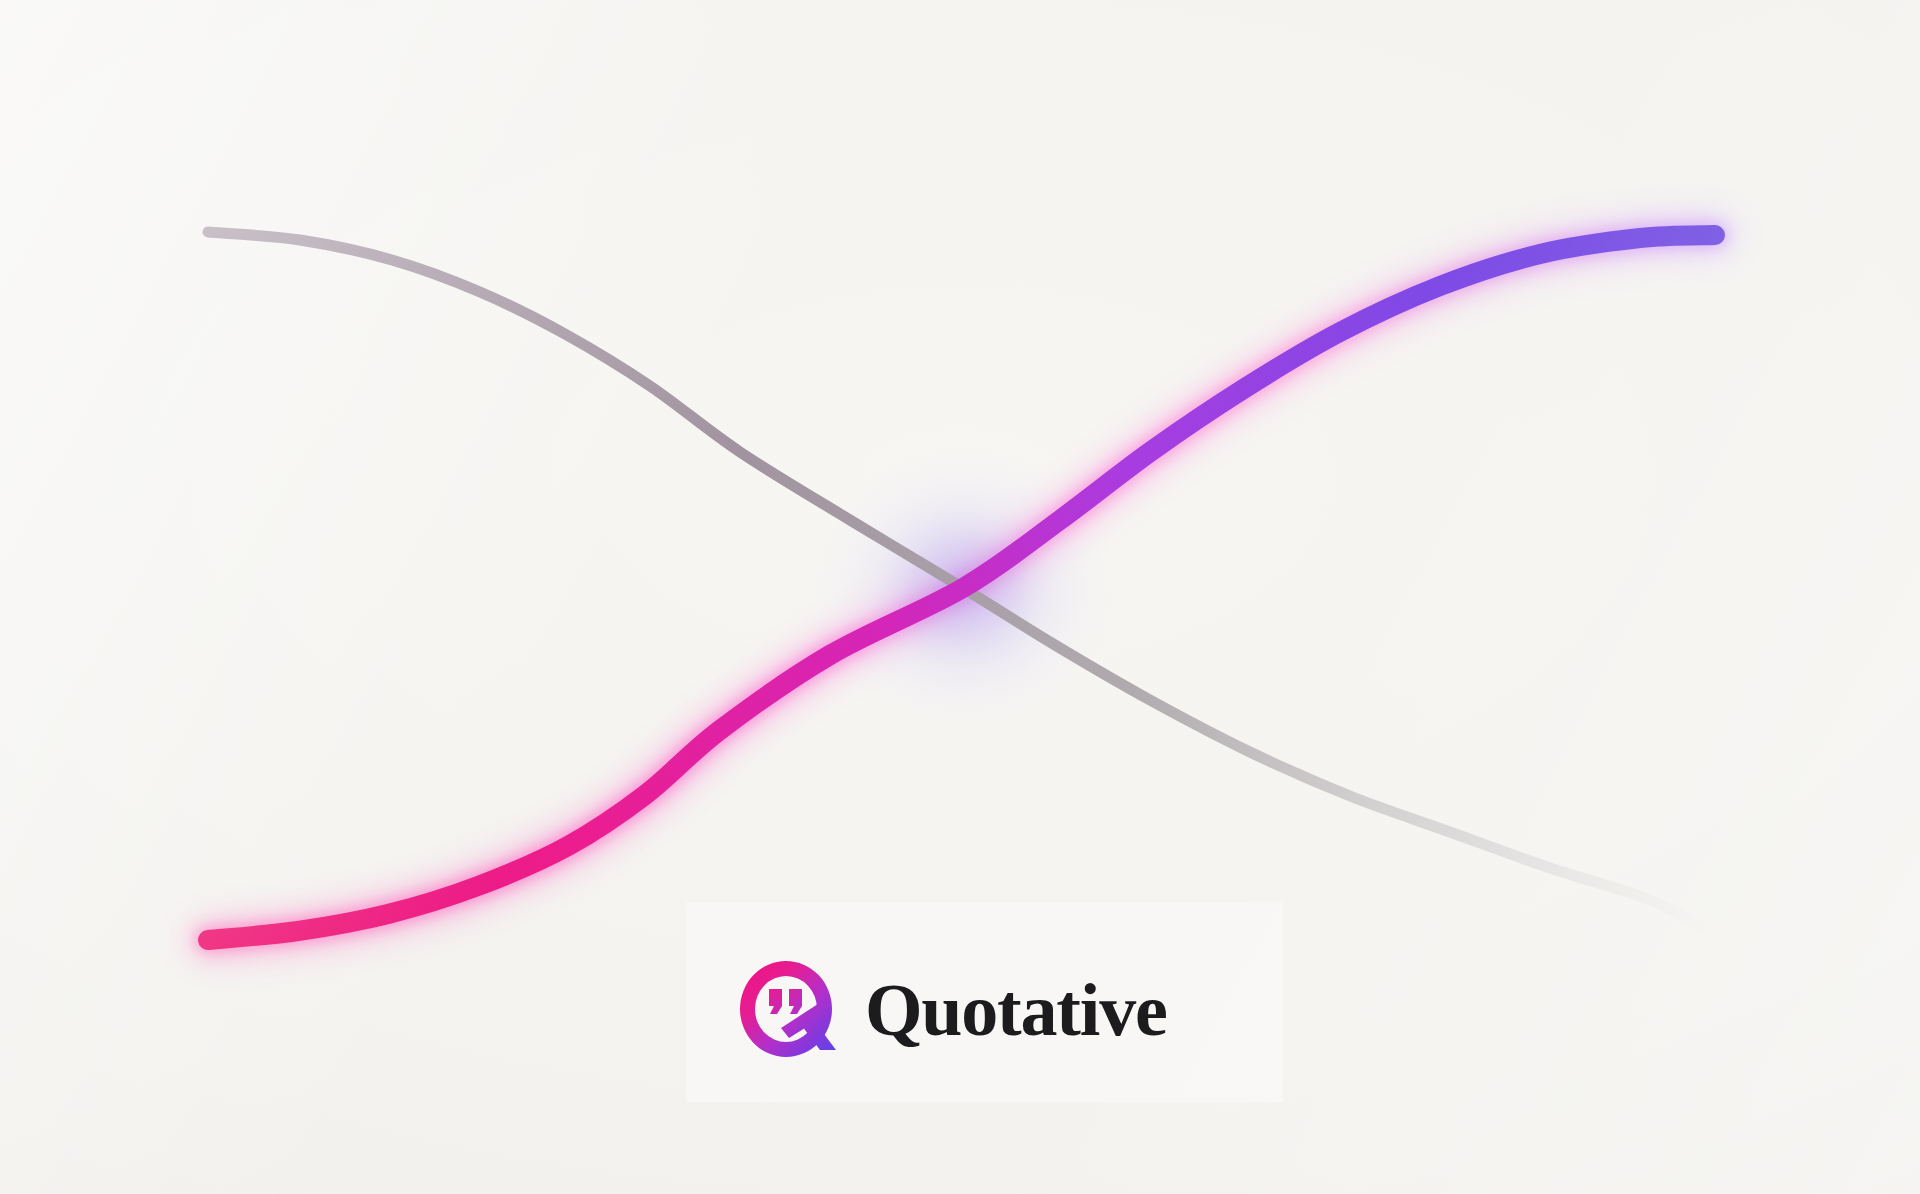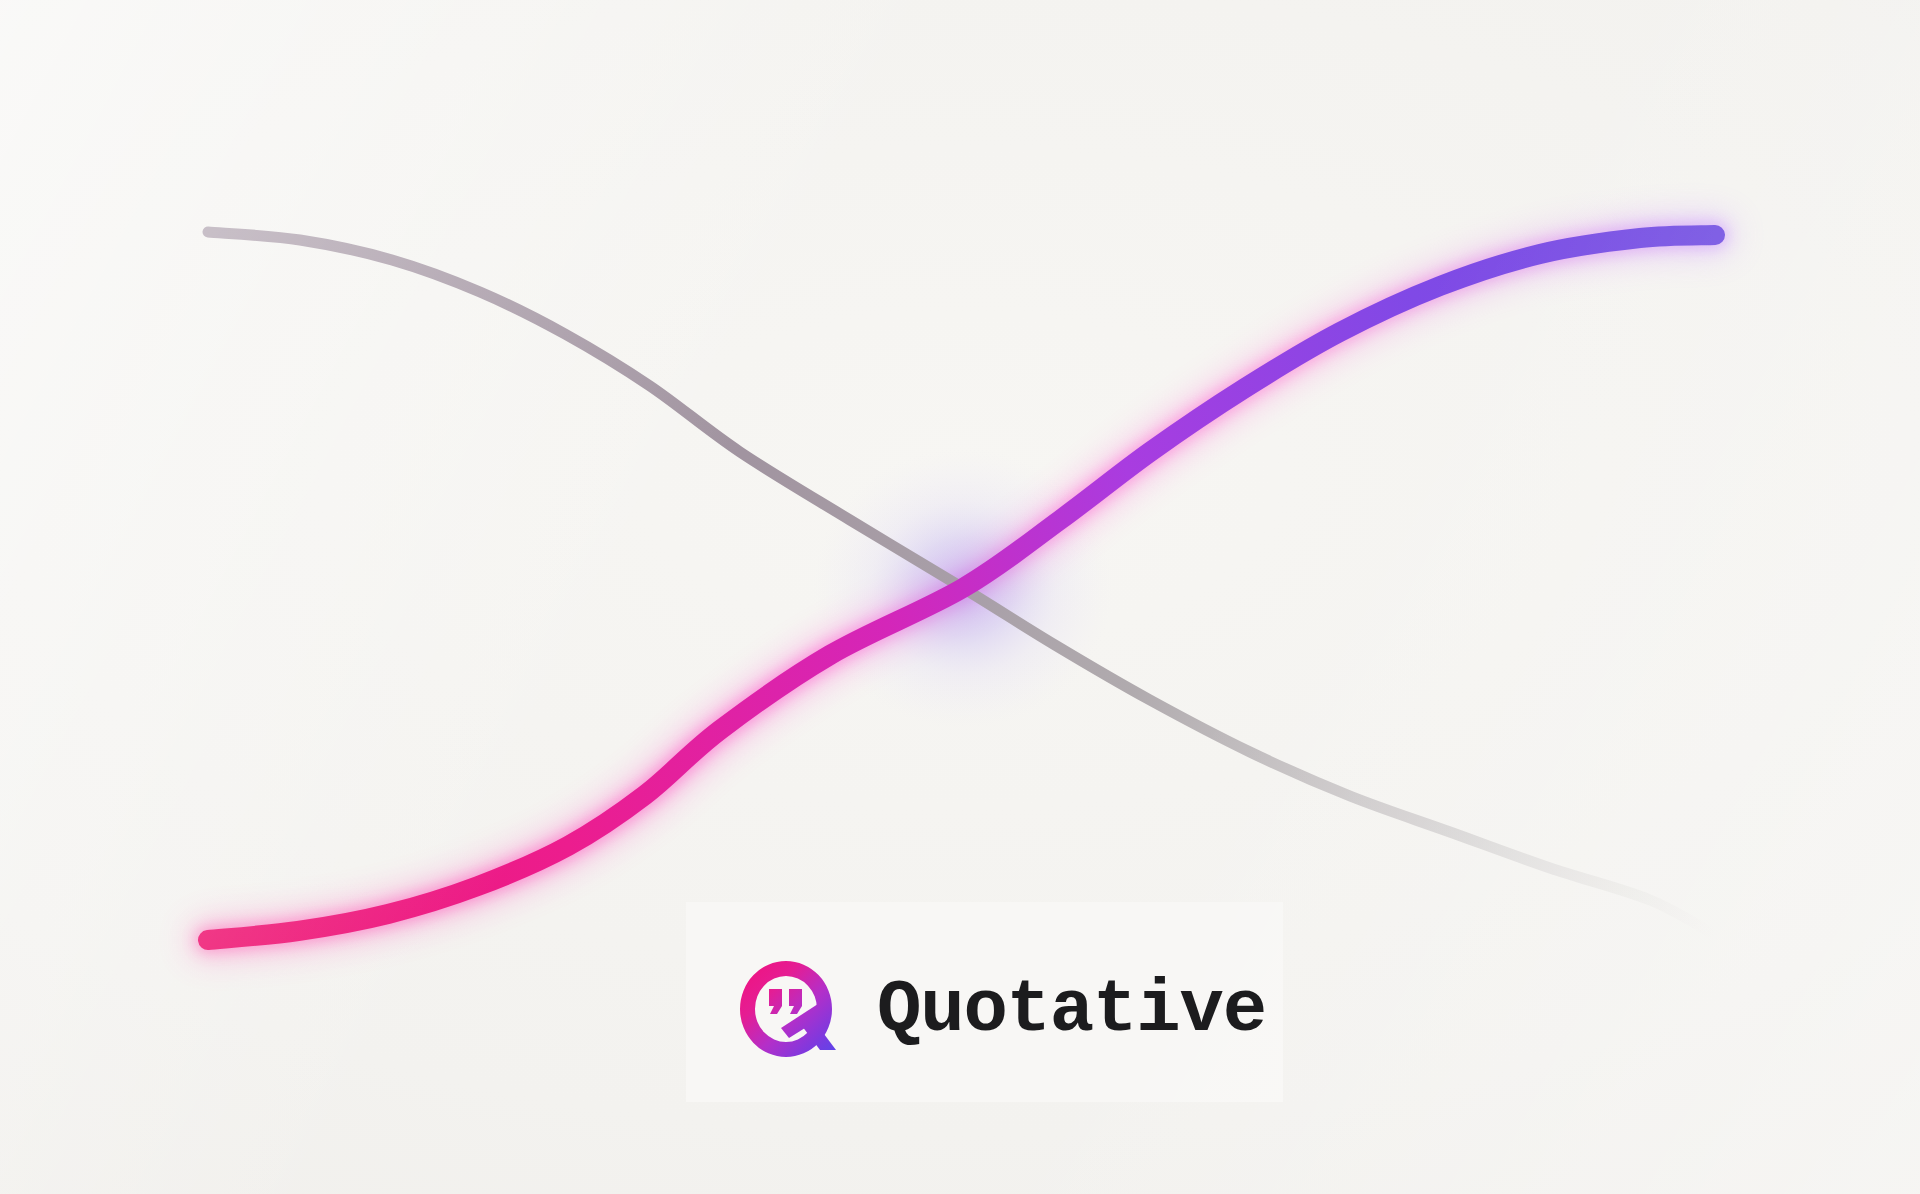--- a/index.html
+++ b/index.html
@@ -62,28 +62,27 @@
     align-items: center;
     gap: 24px;
   }
   .logo-mark {
     width: 104px;
     height: 104px;
     display: block;
     flex: 0 0 auto;
   }
   .wordmark {
-    font-family: Liberation Mono, monospace;
+    font-family: Liberation Serif, serif;
     font-size: 74px;
     font-weight: 700;
     letter-spacing: -1.2px;
     color: #1c1c1e;
     line-height: 1;
     white-space: nowrap;
-    margin-left: 12px;
     -webkit-font-smoothing: antialiased;
   }
 </style>
 </head>
 <body>
 
 <div id="stage">
 
   <div class="bg-base"></div>
 

